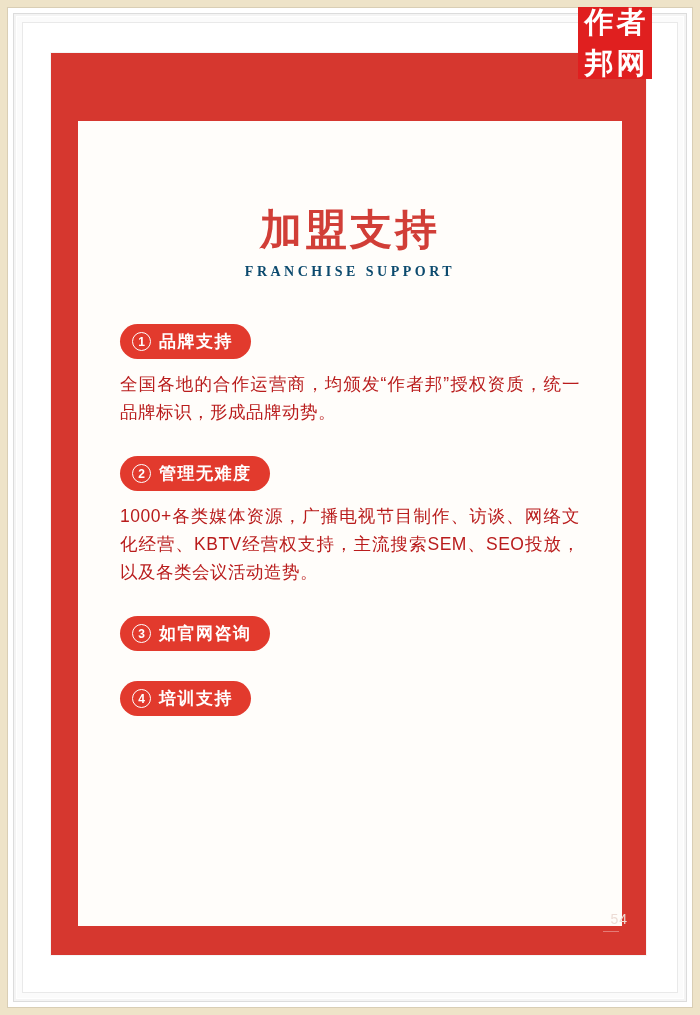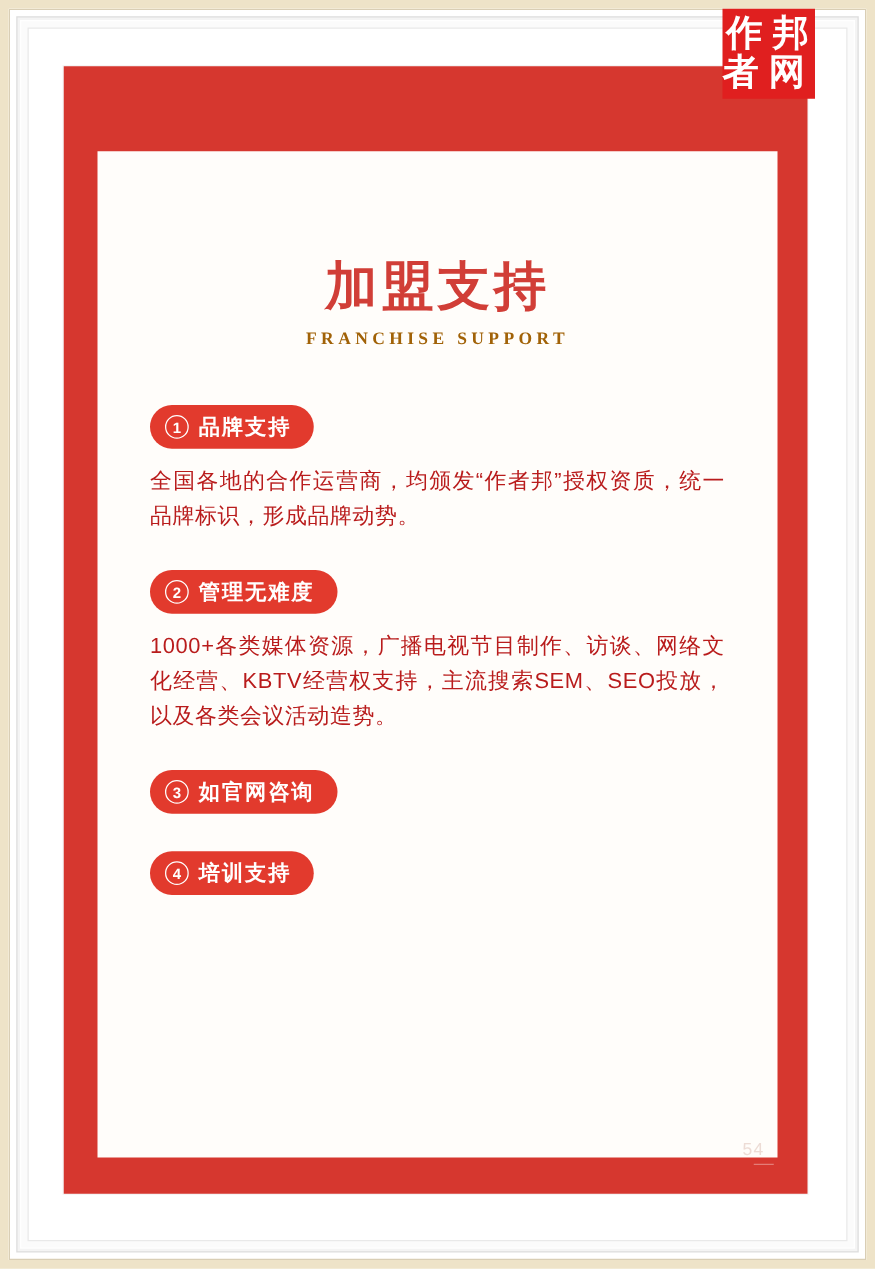--- a/index.html
+++ b/index.html
@@ -31,21 +31,21 @@
     position:absolute;left:78px;top:105px;width:544px;height:805px;
     background:#fffdfa;box-sizing:border-box;padding:0 42px;margin-top:16px;
   }
   .header{text-align:center;padding-top:86px;}
   .title{
     font-family:"Liberation Serif","DejaVu Serif",serif;
     font-size:42px;font-weight:700;color:#d13e37;letter-spacing:3px;line-height:1.1;
   }
   .subtitle{
     font-family:"Liberation Serif","DejaVu Serif",serif;
-    margin-top:11px;font-size:14px;font-weight:700;color:#a16207;letter-spacing:3.5px;
+    margin-top:11px;font-size:14px;font-weight:700;color:#0c4a6e;letter-spacing:3.5px;
   }
   .sections{margin-top:44px;}
   .section + .section{margin-top:30px;}
   .badge{
     display:inline-flex;align-items:center;
     background:#e23a2d;color:#ffffff;border-radius:20px;
     padding:6px 18px 6px 12px;font-size:17px;font-weight:700;letter-spacing:1.5px;
   }
   .badge-num{
     display:inline-flex;align-items:center;justify-content:center;
@@ -54,27 +54,27 @@
     box-sizing:border-box;
   }
   .body-text{
     margin:11px 0 0 0;font-size:17.5px;line-height:28px;color:#b91c1c;
     letter-spacing:0.5px;text-align:justify;
   }
   
   .logo{
     position:absolute;left:578px;top:7px;width:74px;height:72px;
     background:#e01f1f;color:#ffffff;z-index:5;
-    display:flex;flex-direction:row;align-items:center;justify-content:flex-end;
+    display:flex;flex-direction:column;align-items:center;justify-content:space-between;
     font-weight:700;font-size:29px;line-height:31px;letter-spacing:3px;
   }
   .logo span{display:block;text-indent:3px;}
   
   .page-num{
-    position:absolute;left:594px;top:911px;width:34px;text-align:left;
+    position:absolute;left:594px;top:911px;width:34px;text-align:right;
     font-size:14px;color:#eddcd5;letter-spacing:1px;z-index:4;
   }
   .page-num .rule{
     width:16px;height:1px;background:rgba(255,255,255,0.35);margin:4px auto 0 auto;
   }
 </style>
 </head>
 <body>
 
 <div class="frame"></div>

